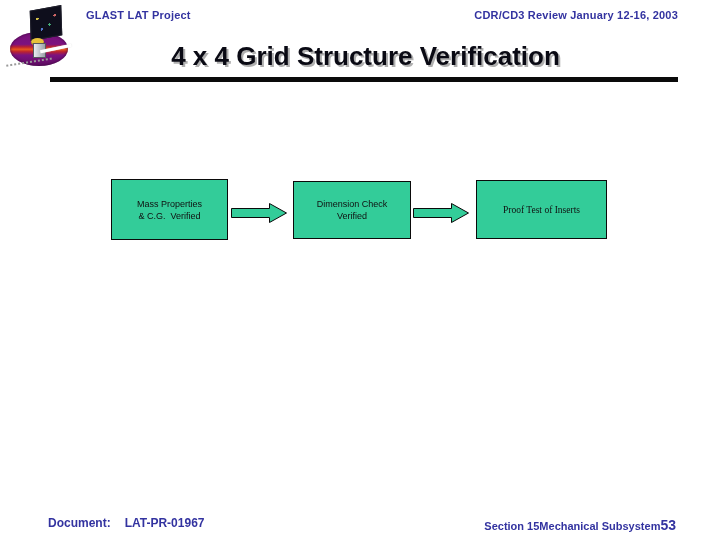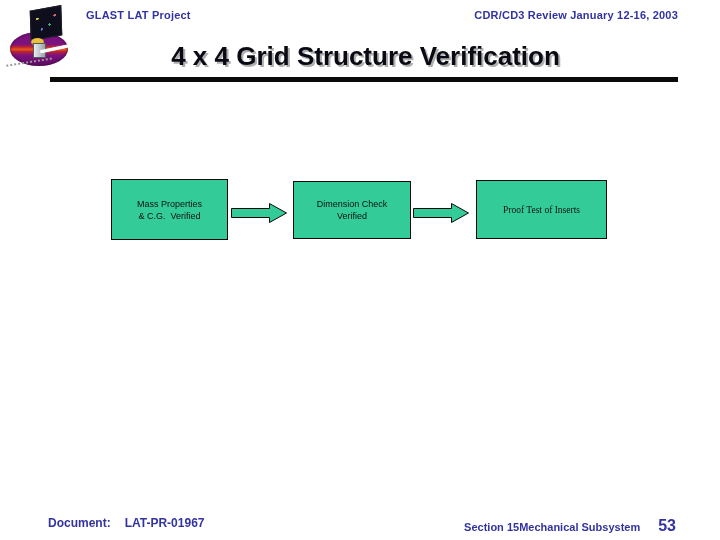--- a/index.html
+++ b/index.html
@@ -83,21 +83,21 @@
   .ftr-left{
     position:absolute;left:48px;top:516px;
     font-size:12px;font-weight:bold;color:#3333a0;
   }
   .ftr-left .doc-number{margin-left:14px;}
   .ftr-right{
     position:absolute;right:44px;top:517px;
     font-size:11px;font-weight:bold;color:#3333a0;white-space:nowrap;
   }
   .ftr-right .subsystem{margin-left:0;}
-  .ftr-right .page-number{margin-left:18px;font-size:16px;}
+  .ftr-right .page-number{font-size:14px;}
 </style>
 </head>
 <body>
 
 <div class="slide">
 
   <div class="logo">
     <div class="logo-ellipse"></div>
     <div class="logo-panel"></div>
     <div class="logo-dish"></div>

